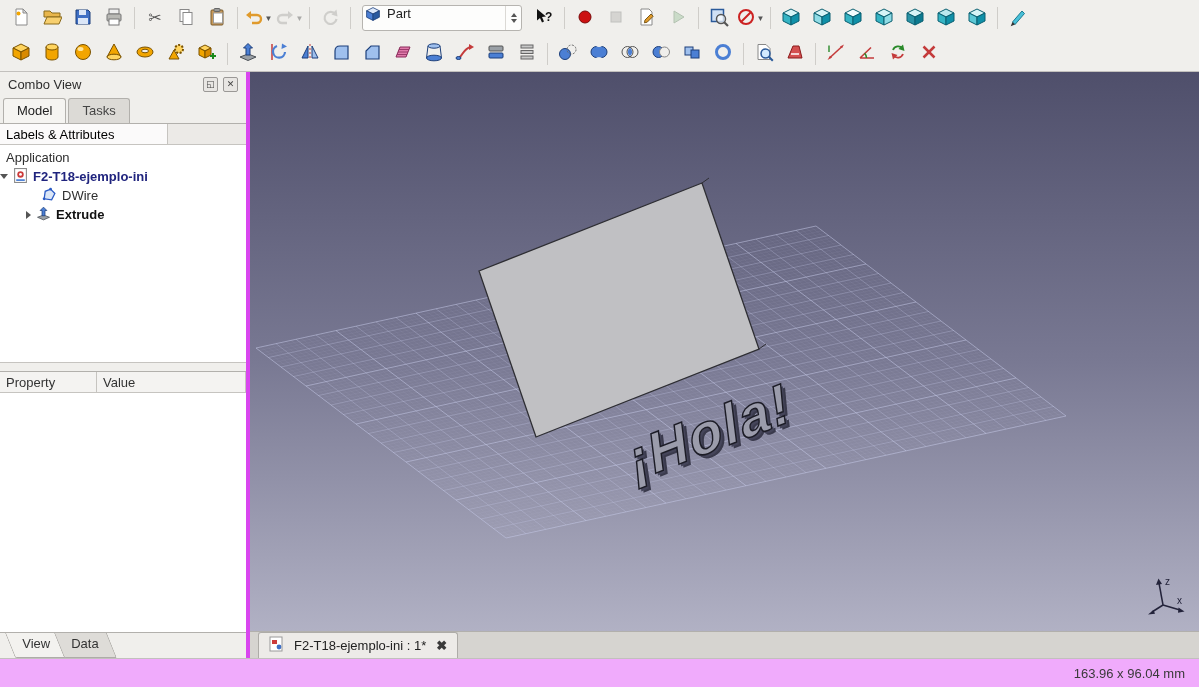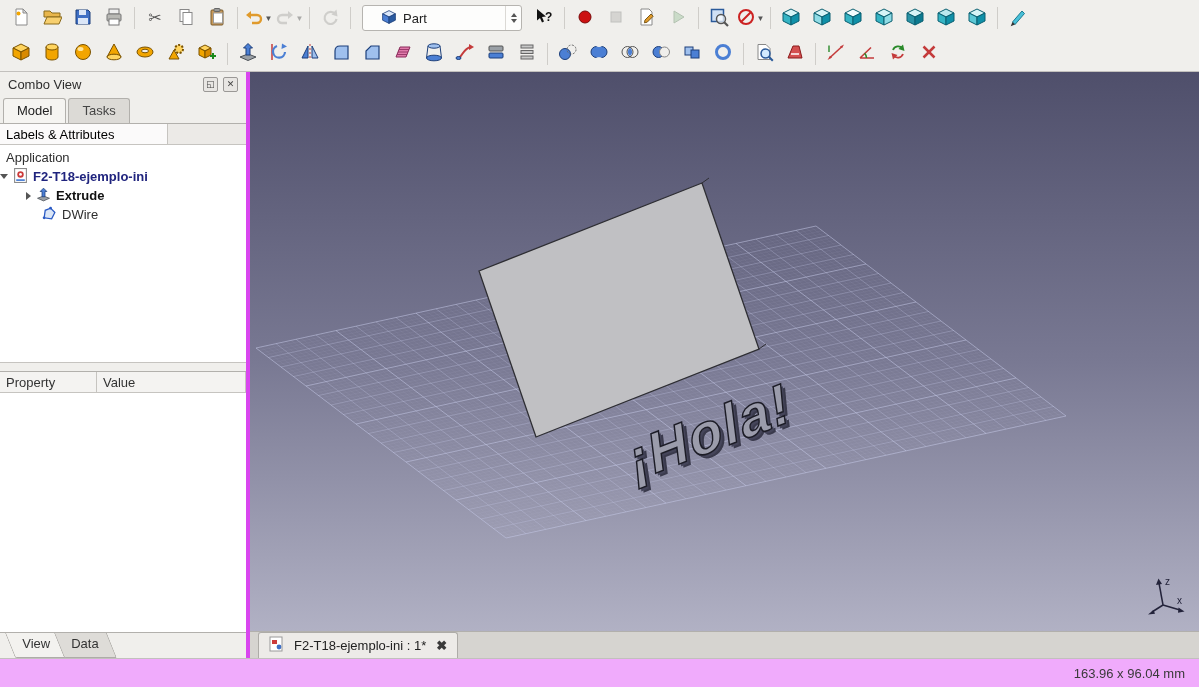--- a/index.html
+++ b/index.html
@@ -8,21 +8,21 @@
 
   
   .tbrow{display:flex;align-items:center;padding:2px 6px;gap:1px;background:#f0efec}
   #toolbar-row1{height:36px}
   #toolbar-row2{height:36px;border-bottom:1px solid #c2c0bd}
   .tb-btn{min-width:30px;height:30px;display:flex;align-items:center;justify-content:center;border-radius:3px;gap:1px}
   .tb-sep{width:1px;height:22px;background:#cfcdc9;margin:0 4px}
   .dd{font-size:8px;color:#555;margin-left:0}
   .disabled{opacity:.45}
   .glyph{font-size:16px;color:#555;line-height:1}
-  .combo{display:flex;align-items:center;gap:6px;background:#fdfdfc;border:1px solid #b6b4b0;border-radius:3px;height:26px;padding:0 4px 0 18px;width:160px;margin:0 6px}
+  .combo{display:flex;gap:6px;background:#fdfdfc;border:1px solid #b6b4b0;border-radius:3px;height:26px;padding:0 4px 0 2px;width:160px;margin:0 6px}
   .combo .lbl{flex:1;color:#222}
   .spin{display:flex;flex-direction:column;gap:2px;border-left:1px solid #dbd9d5;padding-left:5px;height:100%;justify-content:center}
   .tri-up{width:0;height:0;border-left:3.5px solid transparent;border-right:3.5px solid transparent;border-bottom:4.5px solid #555}
   .tri-dn{width:0;height:0;border-left:3.5px solid transparent;border-right:3.5px solid transparent;border-top:4.5px solid #555}
 
   
   .main{display:flex;height:586px}
   #left-panel{width:250px;background:#f0efec;border-right:4px solid #d946ef;display:flex;flex-direction:column}
   .right-col{flex:1;display:flex;flex-direction:column;min-width:0}
 
@@ -471,35 +471,35 @@
       <div class="tree-row" style="padding-left:0">
         <span class="exp-open"></span>
         <span><svg width="15" height="15" viewBox="0 0 14 14">
               <rect x="1.5" y="0.5" width="11" height="13" fill="#fff" stroke="#8a8a8a"></rect>
               <circle cx="7" cy="6" r="3" fill="#cc3b3b"></circle>
               <circle cx="7" cy="6" r="1.3" fill="#fff"></circle>
               <rect x="3" y="10.5" width="8" height="1.6" fill="#4b7fd4"></rect>
             </svg></span>
         <span class="doc-label">F2-T18-ejemplo-ini</span>
       </div>
+      <div class="tree-row" style="padding-left:42px">
+        <span><svg width="15" height="15" viewBox="0 0 14 14">
+              <polygon points="2,11 3,4 8,2 12,6 9,12" fill="#dbe6f7" stroke="#2a5ac4" stroke-width="1.2"></polygon>
+              <circle cx="2" cy="11" r="1.3" fill="#2a5ac4"></circle>
+              <circle cx="8" cy="2" r="1.3" fill="#2a5ac4"></circle>
+            </svg></span>
+        <span>DWire</span>
+      </div>
       <div class="tree-row" style="padding-left:26px">
         <span class="exp-closed"></span>
         <span><svg width="15" height="15" viewBox="0 0 20 20">
               <polygon points="2,15 10,12 18,15 10,18.5" fill="#9aa0a6" stroke="#4a4f55"></polygon>
               <path d="M8,13 v-7 h-2.5 L10,1.5 L14.5,6 H12 v7 z" fill="#4b7fd4" stroke="#1d3f7a"></path>
             </svg></span>
         <span class="bold-label">Extrude</span>
-      </div>
-      <div class="tree-row" style="padding-left:42px">
-        <span><svg width="15" height="15" viewBox="0 0 14 14">
-              <polygon points="2,11 3,4 8,2 12,6 9,12" fill="#dbe6f7" stroke="#2a5ac4" stroke-width="1.2"></polygon>
-              <circle cx="2" cy="11" r="1.3" fill="#2a5ac4"></circle>
-              <circle cx="8" cy="2" r="1.3" fill="#2a5ac4"></circle>
-            </svg></span>
-        <span>DWire</span>
       </div>
     </div>
     <div class="splitter"></div>
     <div class="prop-header">
       <div class="cell p">Property</div>
       <div class="cell v">Value</div>
     </div>
     <div class="prop-body"></div>
     <div class="bottom-tabs">
       <div class="btab"><span>View</span></div>

